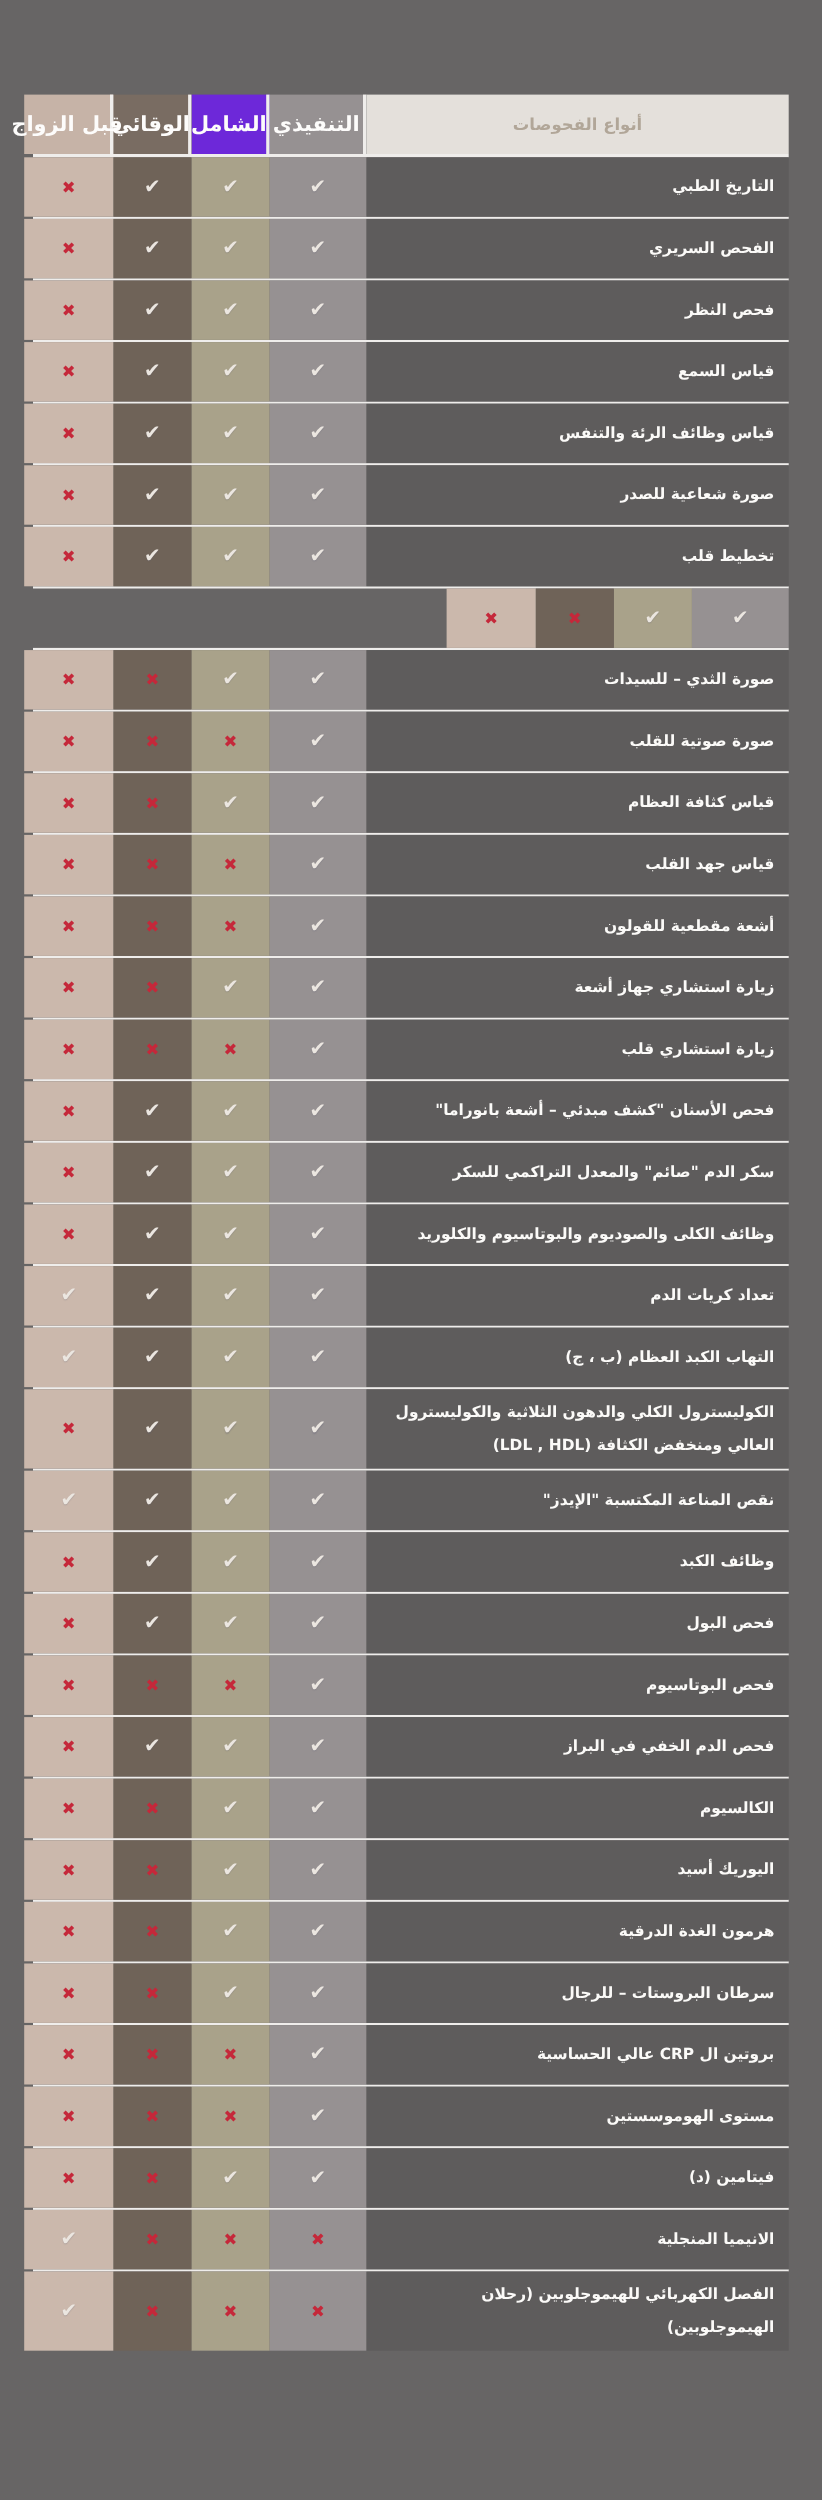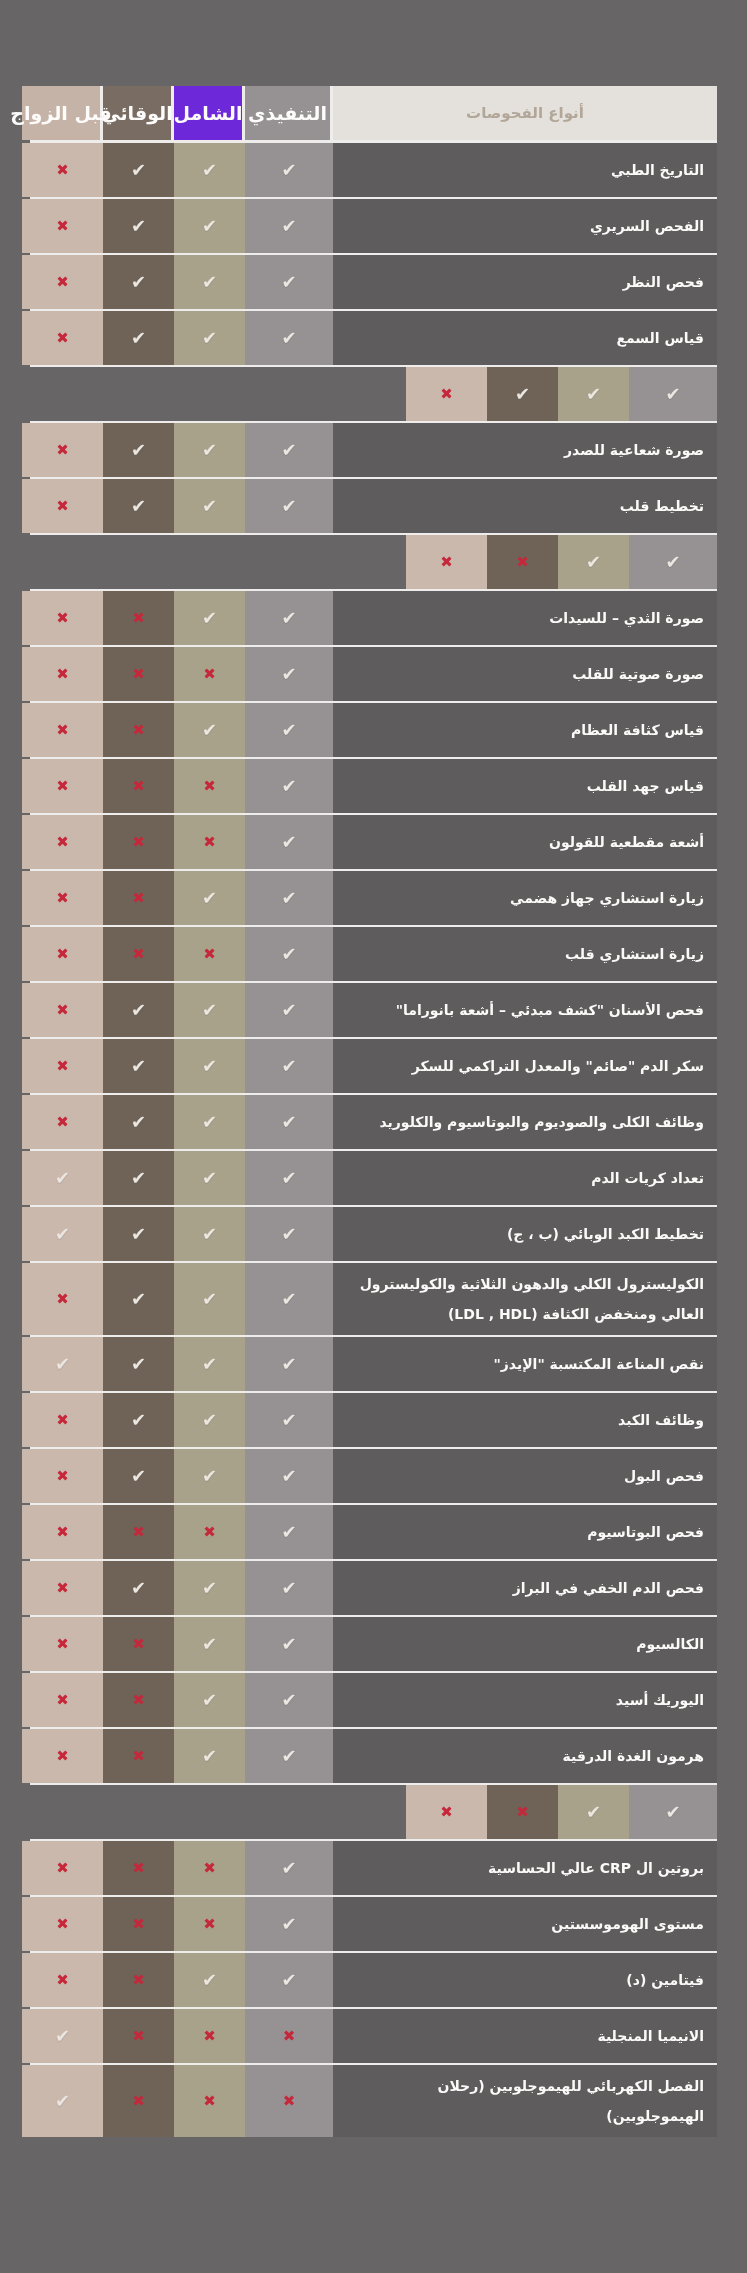--- a/index.html
+++ b/index.html
@@ -178,20 +178,23 @@
         </div>
     <div class="cell pkg c-prev" style="background: rgb(111, 99, 88);">
           <span class="mark check">✔</span>
         </div>
     <div class="cell pkg c-pre" style="background: rgb(203, 184, 172);">
           <span class="mark cross">✖</span>
         </div>
   </div>
 
   <div class="row">
+    <div class="cell name">
+      <span class="lbl">قياس وظائف الرئة والتنفس</span>
+    </div>
     <div class="cell pkg c-exec" style="background: rgb(150, 145, 146);">
           <span class="mark check">✔</span>
         </div>
     <div class="cell pkg c-comp" style="background: rgb(169, 162, 138);">
           <span class="mark check">✔</span>
         </div>
     <div class="cell pkg c-prev" style="background: rgb(111, 99, 88);">
           <span class="mark check">✔</span>
         </div>
     <div class="cell pkg c-pre" style="background: rgb(203, 184, 172);">
@@ -335,21 +338,21 @@
     <div class="cell pkg c-prev" style="background: rgb(111, 99, 88);">
           <span class="mark cross">✖</span>
         </div>
     <div class="cell pkg c-pre" style="background: rgb(203, 184, 172);">
           <span class="mark cross">✖</span>
         </div>
   </div>
 
   <div class="row">
     <div class="cell name">
-      <span class="lbl">زيارة استشاري جهاز هضمي</span>
+      <span class="lbl">زيارة استشاري جهاز أشعة</span>
     </div>
     <div class="cell pkg c-exec" style="background: rgb(150, 145, 146);">
           <span class="mark check">✔</span>
         </div>
     <div class="cell pkg c-comp" style="background: rgb(169, 162, 138);">
           <span class="mark check">✔</span>
         </div>
     <div class="cell pkg c-prev" style="background: rgb(111, 99, 88);">
           <span class="mark cross">✖</span>
         </div>
@@ -443,21 +446,21 @@
     <div class="cell pkg c-prev" style="background: rgb(111, 99, 88);">
           <span class="mark check">✔</span>
         </div>
     <div class="cell pkg c-pre" style="background: rgb(203, 184, 172);">
           <span class="mark check">✔</span>
         </div>
   </div>
 
   <div class="row">
     <div class="cell name">
-      <span class="lbl">تخطيط الكبد الوبائي (ب ، ج)</span>
+      <span class="lbl">التهاب الكبد العظام (ب ، ج)</span>
     </div>
     <div class="cell pkg c-exec" style="background: rgb(150, 145, 146);">
           <span class="mark check">✔</span>
         </div>
     <div class="cell pkg c-comp" style="background: rgb(169, 162, 138);">
           <span class="mark check">✔</span>
         </div>
     <div class="cell pkg c-prev" style="background: rgb(111, 99, 88);">
           <span class="mark check">✔</span>
         </div>
@@ -622,20 +625,23 @@
         </div>
     <div class="cell pkg c-prev" style="background: rgb(111, 99, 88);">
           <span class="mark cross">✖</span>
         </div>
     <div class="cell pkg c-pre" style="background: rgb(203, 184, 172);">
           <span class="mark cross">✖</span>
         </div>
   </div>
 
   <div class="row">
+    <div class="cell name">
+      <span class="lbl">سرطان البروستات – للرجال</span>
+    </div>
     <div class="cell pkg c-exec" style="background: rgb(150, 145, 146);">
           <span class="mark check">✔</span>
         </div>
     <div class="cell pkg c-comp" style="background: rgb(169, 162, 138);">
           <span class="mark check">✔</span>
         </div>
     <div class="cell pkg c-prev" style="background: rgb(111, 99, 88);">
           <span class="mark cross">✖</span>
         </div>
     <div class="cell pkg c-pre" style="background: rgb(203, 184, 172);">

